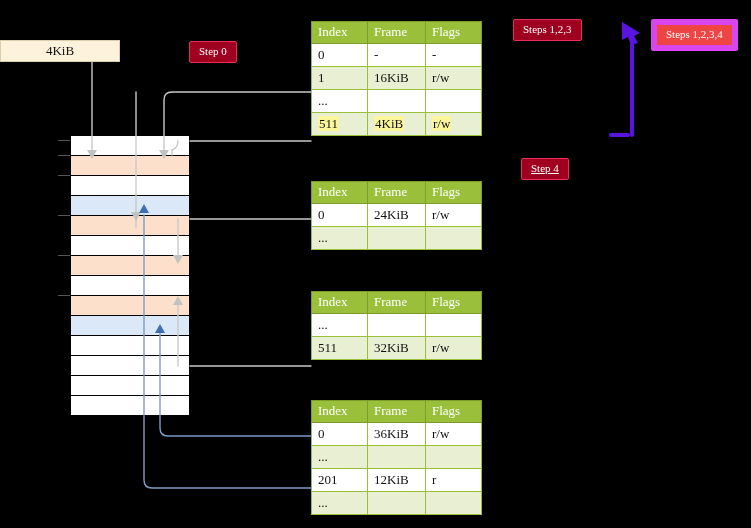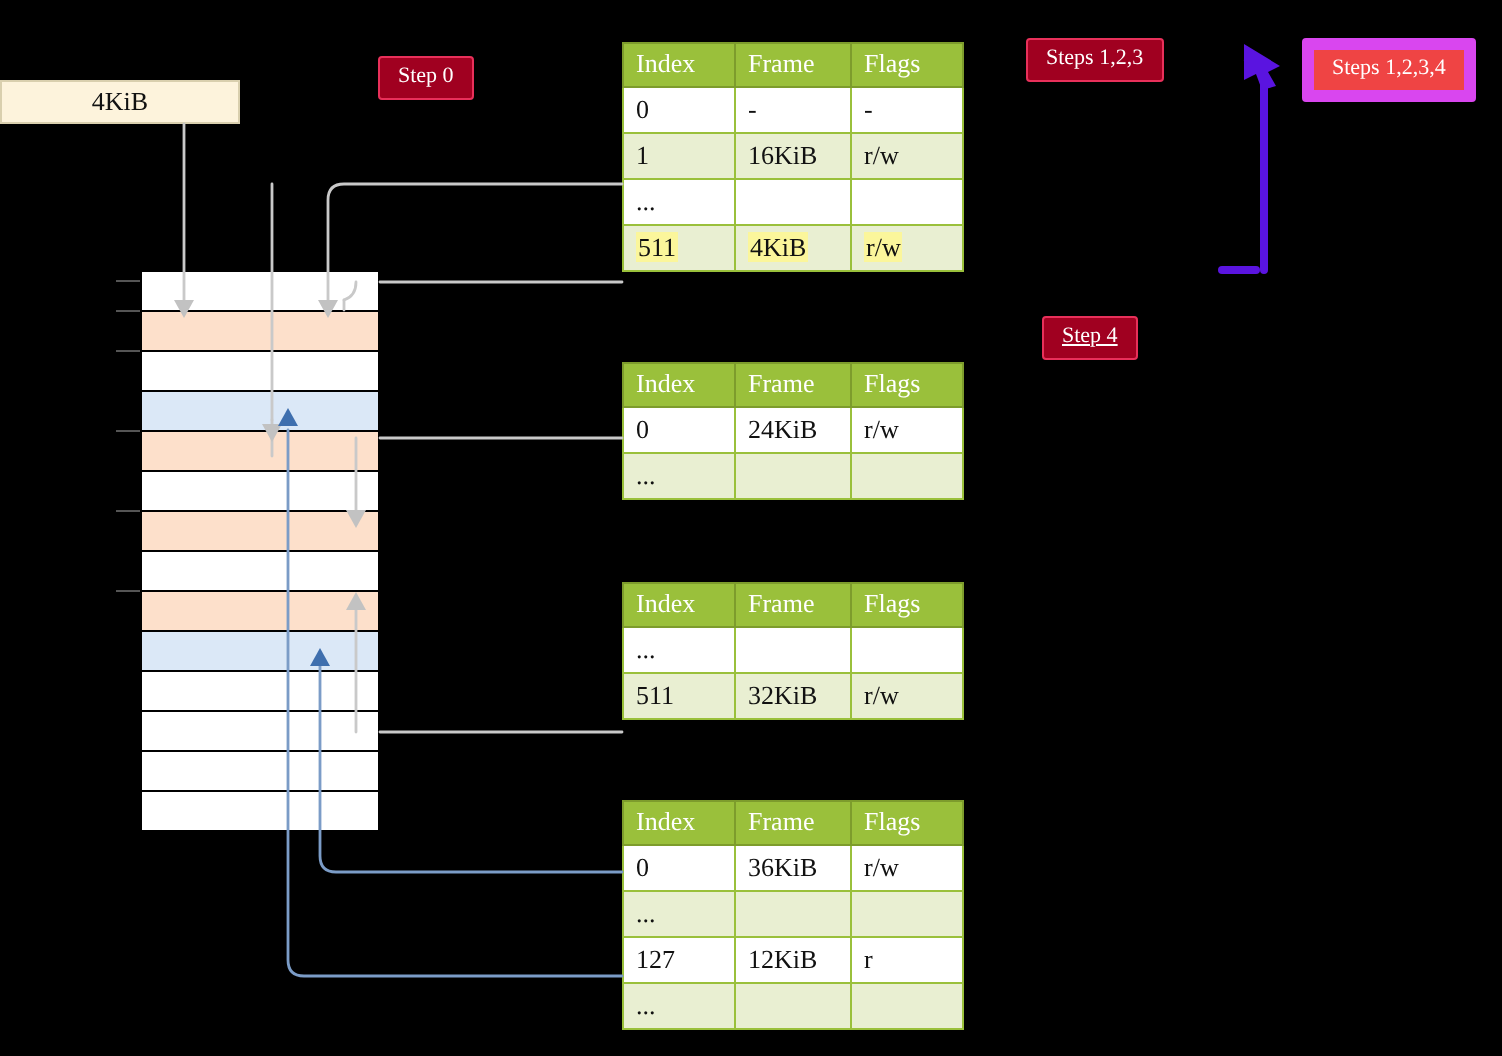--- a/index.html
+++ b/index.html
@@ -45,21 +45,21 @@
   .badge-red {
     background: #a00020;
     border: 1px solid #e8305a;
     border-radius: 2px;
   }
   .badge-purple {
     background: #ef4444;
     border: 6px solid #d946ef;
     border-radius: 2px;
   }
-  #badge-step0 { left: 189px; top: 28px; }
+  #badge-step0 { left: 189px; top: 41px; }
   #badge-steps123 { left: 513px; top: 19px; }
   #badge-step4 { left: 521px; top: 158px; text-decoration: underline; }
   #badge-steps1234 { left: 651px; top: 19px; }
 
   
   .ptable {
     position: absolute;
     border-collapse: collapse;
     background: #ffffff;
     font-size: 13px;
@@ -253,21 +253,21 @@
           <td>0</td>
           <td>36KiB</td>
           <td>r/w</td>
         </tr>
         <tr class="even">
           <td>...</td>
           <td></td>
           <td></td>
         </tr>
         <tr class="odd">
-          <td>127</td>
+          <td>201</td>
           <td>12KiB</td>
           <td>r</td>
         </tr>
         <tr class="even">
           <td>...</td>
           <td></td>
           <td></td>
         </tr>
       </tbody>
     </table>

